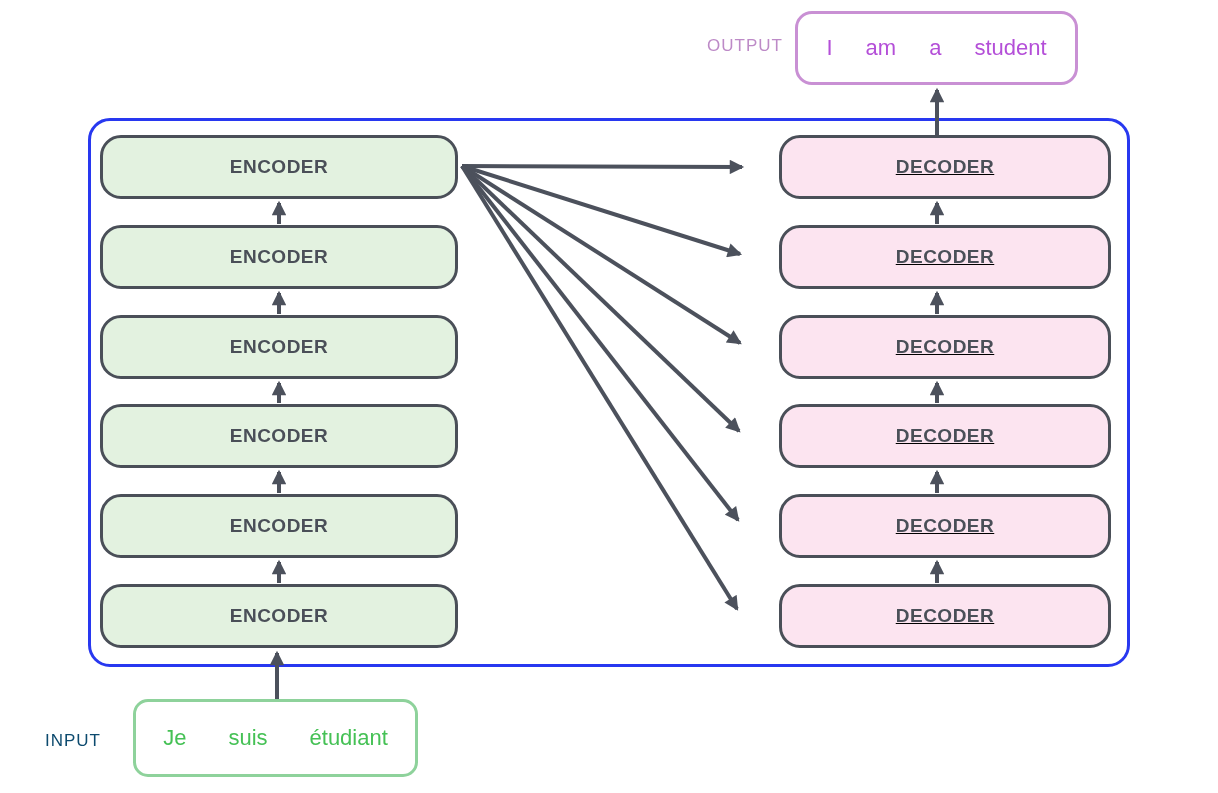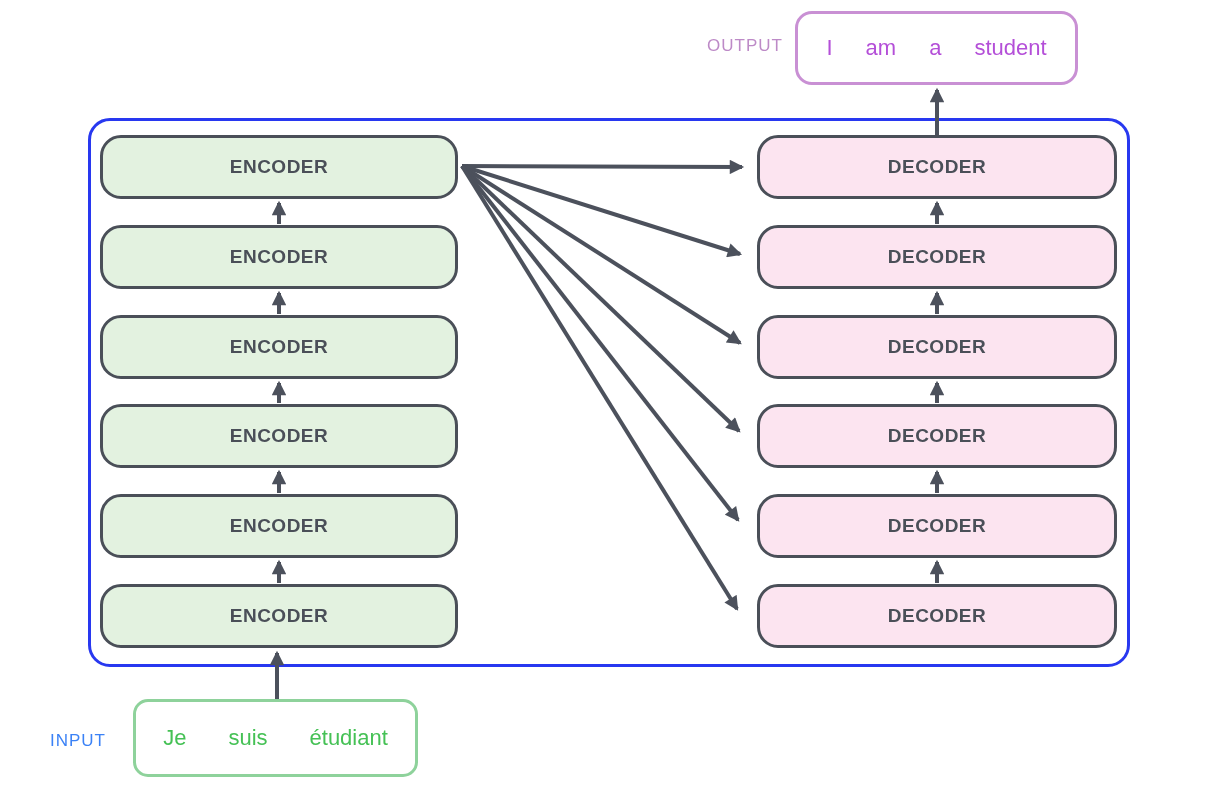--- a/index.html
+++ b/index.html
@@ -24,21 +24,21 @@
   .box {
     position: absolute;
     left: 100px;
     width: 358px; height: 64px;
     border: 3.5px solid #4a4f58;
     border-radius: 21px;
     background: #e3f2e0;
     box-sizing: border-box;
     display: flex; align-items: center; justify-content: center;
   }
-  .box.dec { left: 757px; width: 360px; background: #fce4f0; }
+  .box.dec { left: 779px; width: 332px; background: #fce4f0; text-decoration: underline; }
   .box .lbl {
     font-size: 19px;
     font-weight: 600;
     letter-spacing: 0.5px;
     color: #4a4f58;
   }
   .r1 { top: 135px; } .r2 { top: 225px; } .r3 { top: 315px; }
   .r4 { top: 404px; } .r5 { top: 494px; } .r6 { top: 584px; }
   .iobox {
     position: absolute;
@@ -64,21 +64,21 @@
     font-size: 22px;
     color: #45c155;
   }
   .io-label {
     position: absolute;
     font-size: 17px;
     font-weight: 400;
     letter-spacing: 1px;
   }
   .output-label { left: 688px; top: 36px; width: 95px; text-align: right; color: #bd8ac7; }
-  .input-label  { left: 45px;  top: 731px; width: 66px; text-align: center; color: #3b82f6; }
+  .input-label  { left: 45px;  top: 731px; width: 66px; text-align: left; color: #0c4a6e; }
 </style>
 </head>
 <body>
 
 <div class="canvas">
 
   <div class="container"></div>
 
   <svg class="arrows" width="1218" height="793" viewBox="0 0 1218 793">
     <defs>

